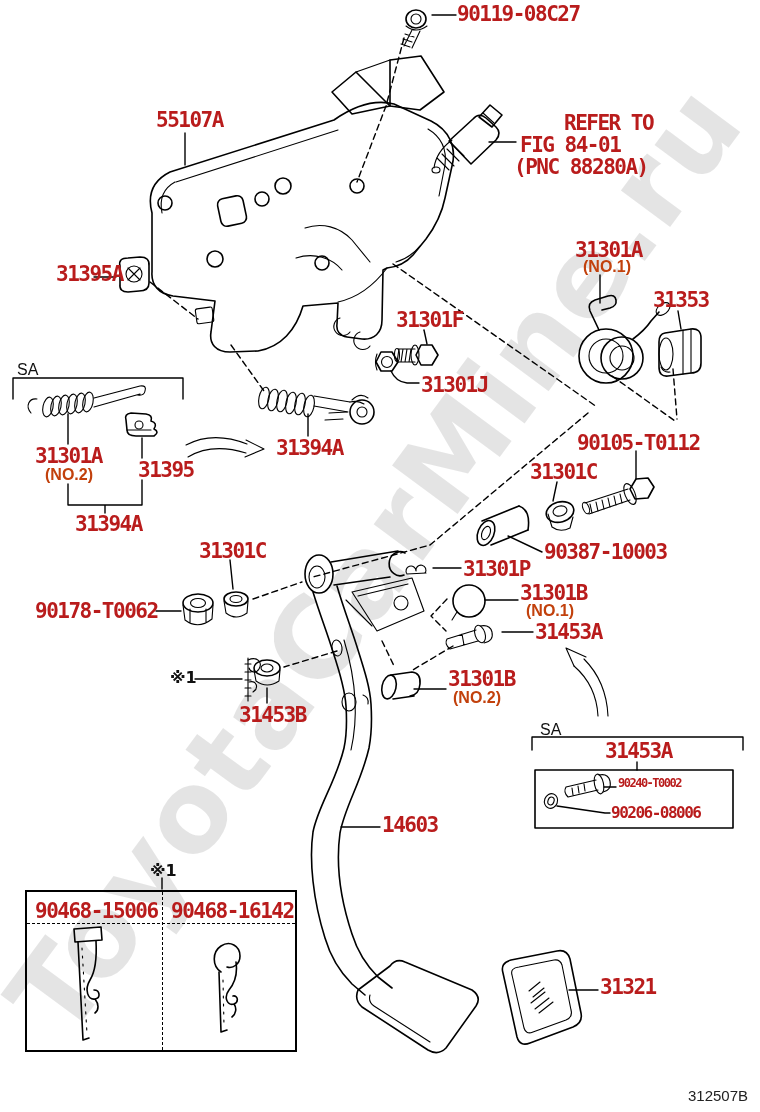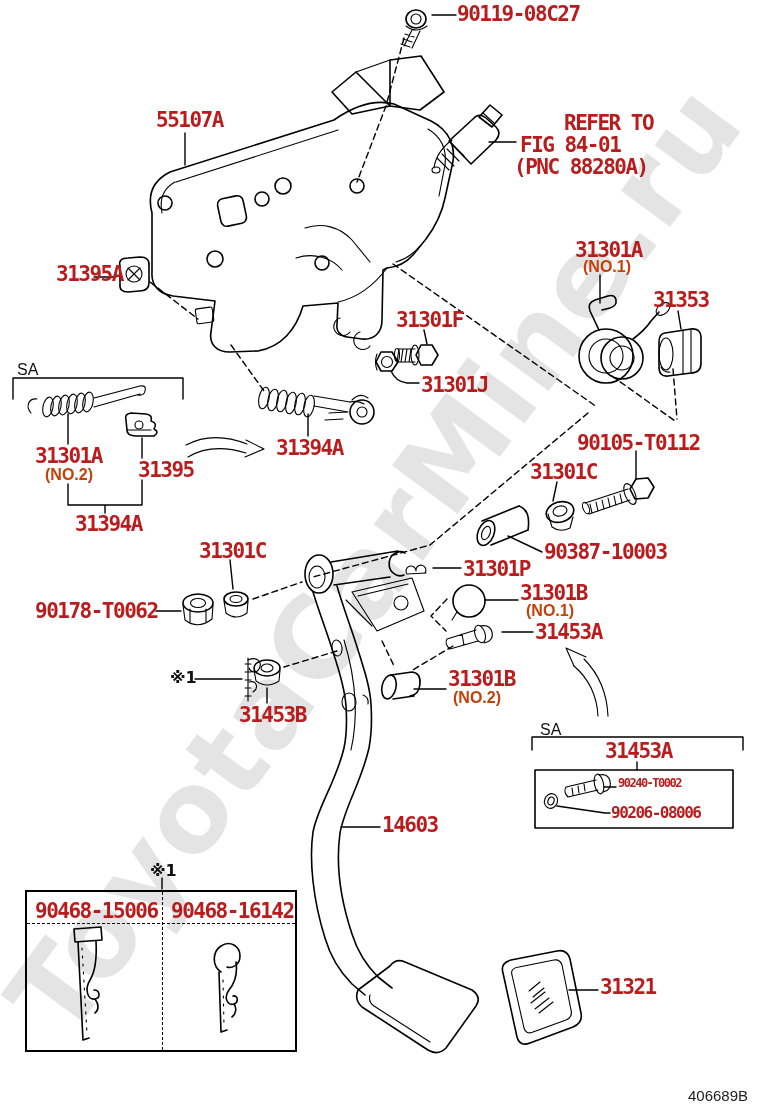--- a/index.html
+++ b/index.html
@@ -363,15 +363,15 @@
 
   <div class="note" style="left:150px;top:863px;">※1</div>
 
   <div class="ptable">
     <div class="vdiv"></div>
     <div class="hdiv"></div>
     <div class="lbl" style="left:8px;top:9px;">90468-15006</div>
     <div class="lbl" style="left:144px;top:9px;">90468-16142</div>
   </div>
 
-  <div class="code" style="left:688px;top:1088px;">406689B</div>
+  <div class="code" style="left:688px;top:1088px;">312507B</div>
 
 </div>
 
 </body></html>

